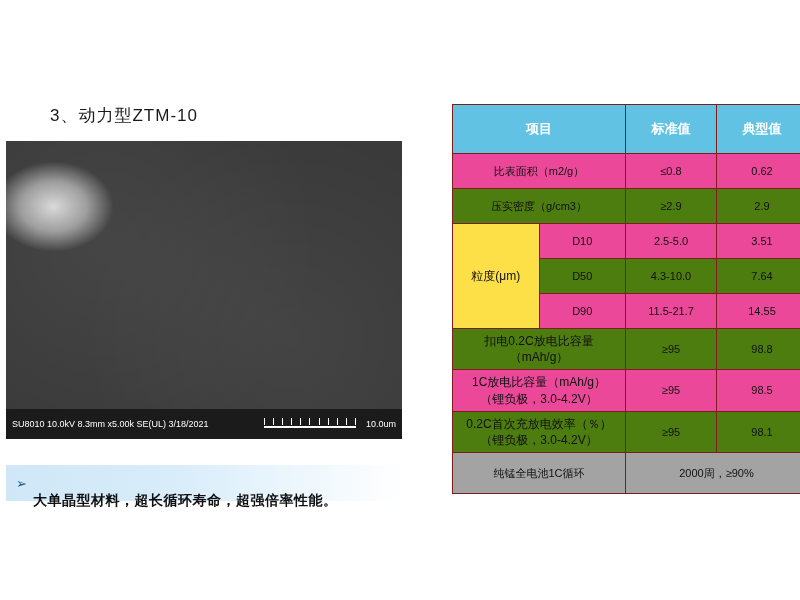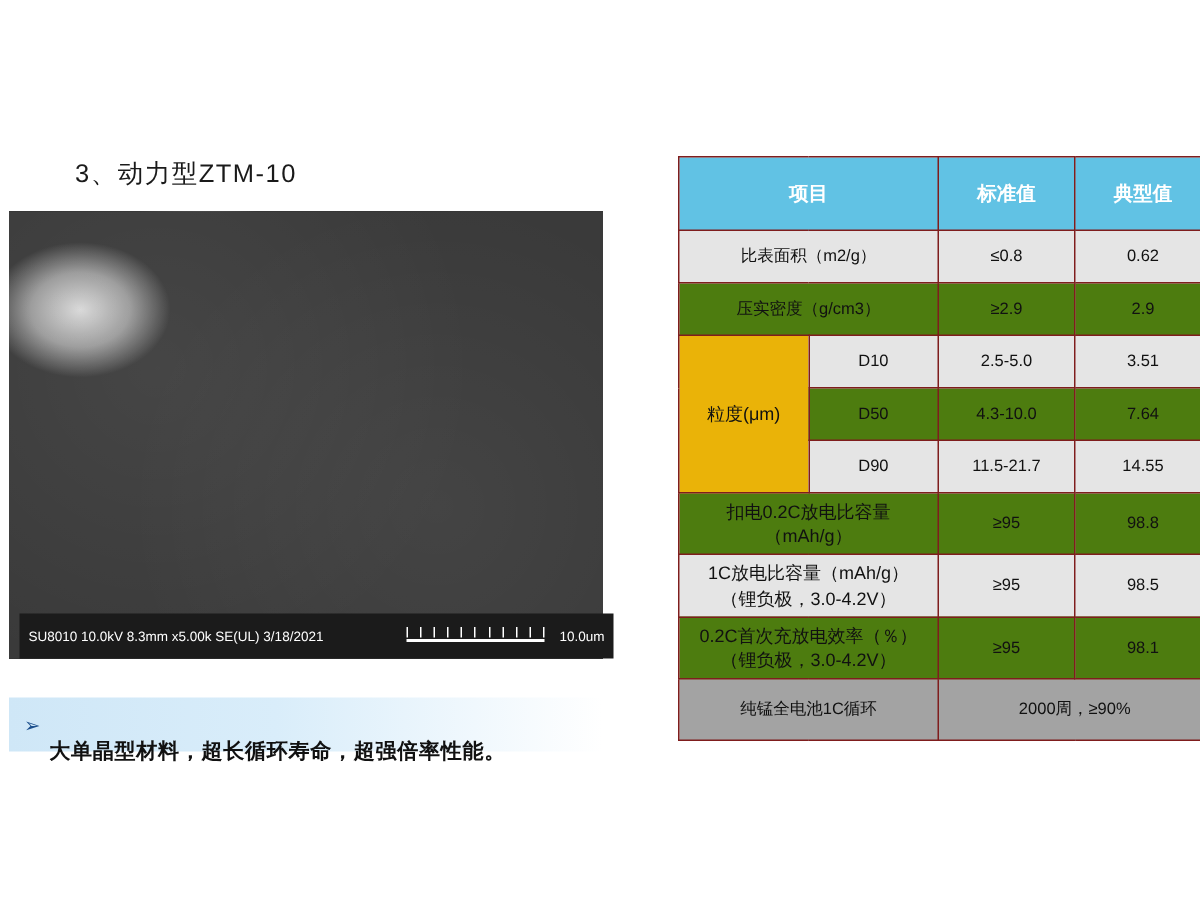--- a/index.html
+++ b/index.html
@@ -53,21 +53,21 @@
     position: absolute;
     inset: 0;
     background:
       radial-gradient(circle at 25% 35%, rgba(255,255,255,0.06) 0%, rgba(0,0,0,0) 60%),
       radial-gradient(circle at 72% 66%, rgba(255,255,255,0.05) 0%, rgba(0,0,0,0) 60%);
     pointer-events: none;
   }
 
   #sem-infobar {
     position: absolute;
-    left: 13px;
+    left: 6px;
     top: 409px;
     width: 396px;
     height: 30px;
     background: #1b1b1b;
     color: #ffffff;
     font-family: "Liberation Sans", sans-serif;
     font-size: 9px;
     display: flex;
     align-items: center;
     box-sizing: border-box;
@@ -148,30 +148,30 @@
     line-height: 1.35;
   }
   #spec-table thead th {
     background: #61c2e4;
     color: #ffffff;
     font-size: 13px;
     font-weight: bold;
     height: 40px;
   }
   #spec-table tbody td {
-    background: #e5e5e5;
+    background: #ec4899;
     height: 26px;
   }
   #spec-table tbody tr.alt td {
     background: #4d7c0f;
     margin-top: 44px;
   }
   #spec-table td.label-cell { font-size: 11px; }
   #spec-table td.group-cell {
-    background: #eab308;
+    background: #fde047;
     font-size: 12px;
   }
   #spec-table td.two-line { font-size: 12px; }
   #spec-table .sub { display: block; }
   #spec-table tr.last-row td {
     background: #a3a3a3;
     height: 32px;
   }
 </style>
 </head>

